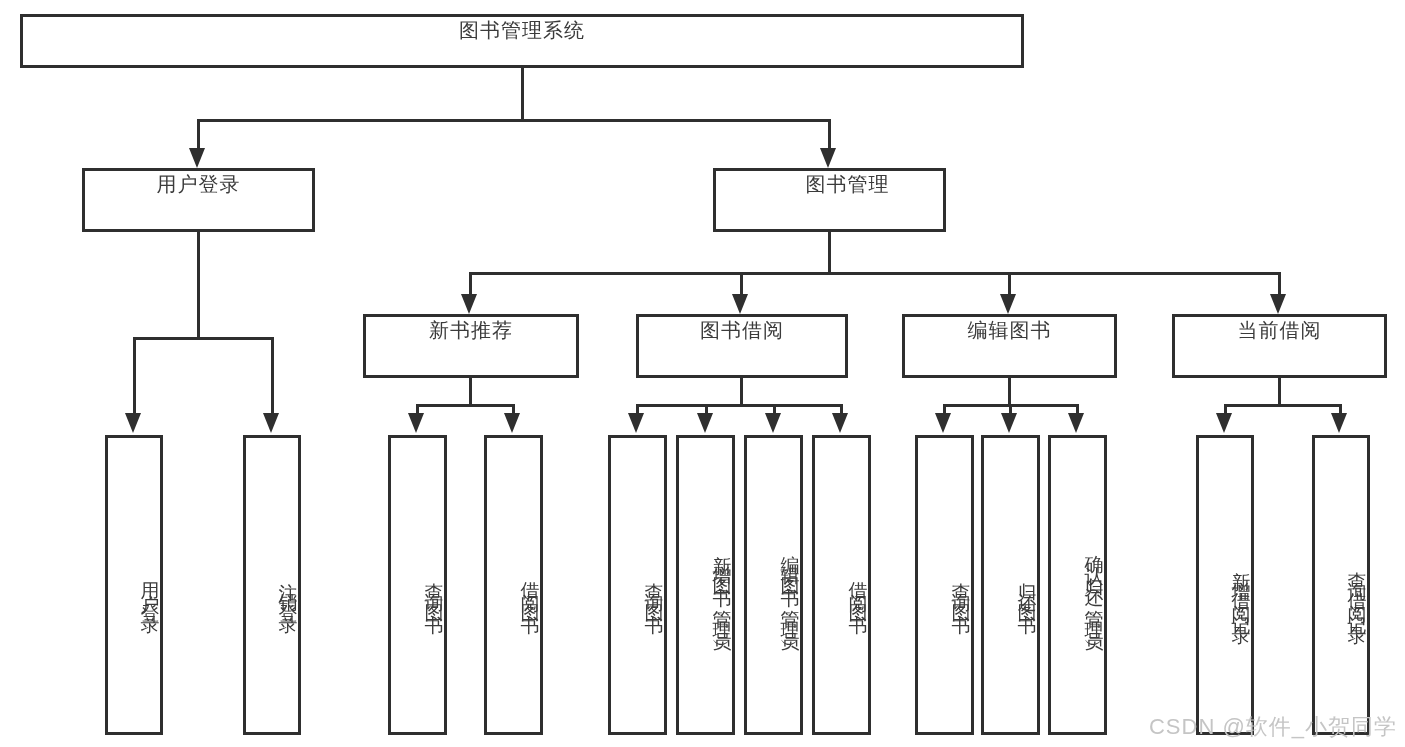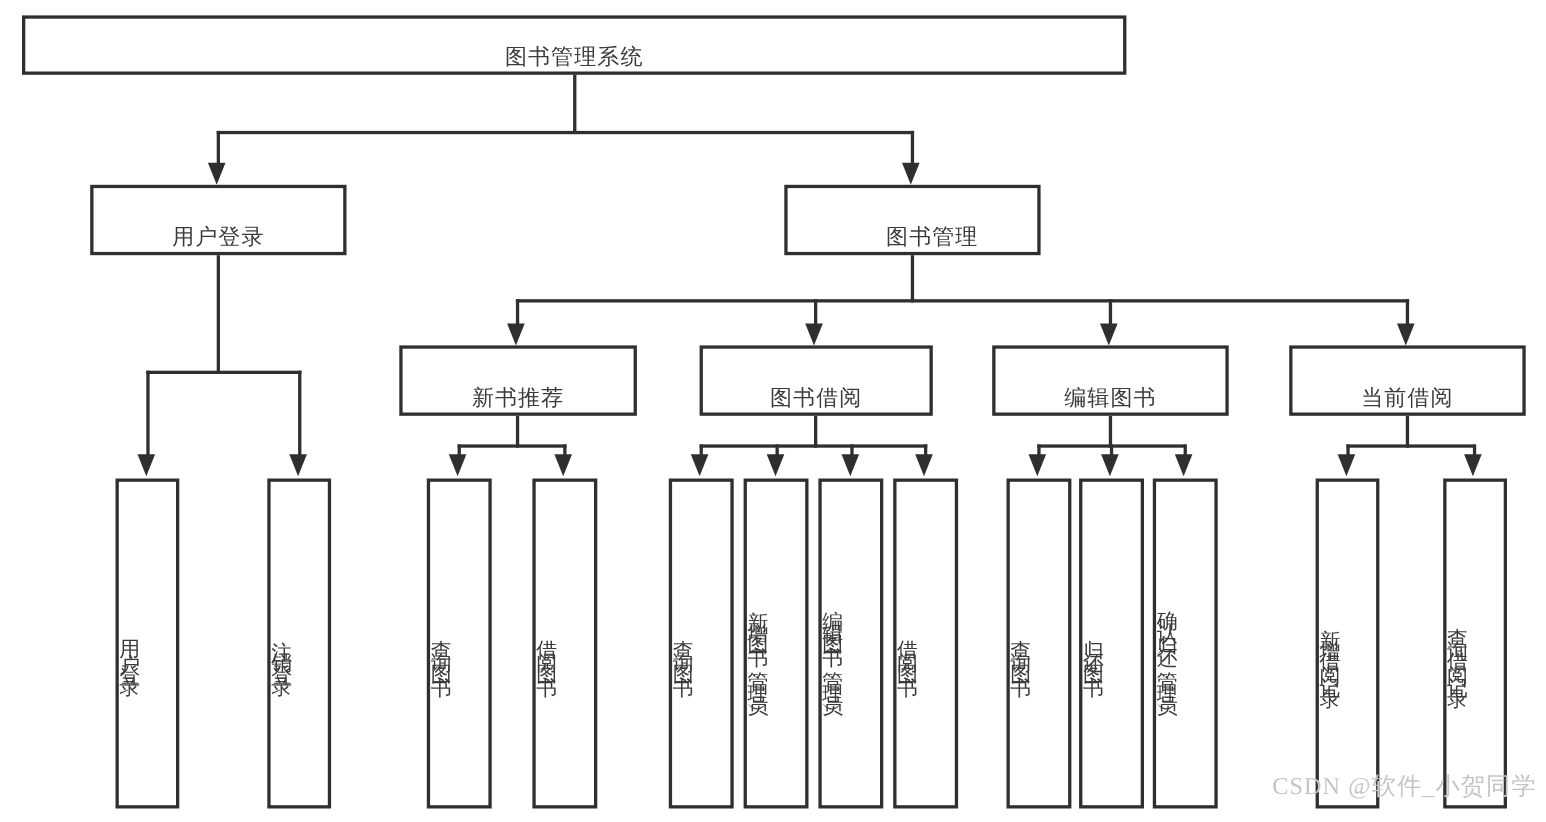--- a/index.html
+++ b/index.html
@@ -4,45 +4,44 @@
 <style>
   html,body{margin:0;padding:0;background:#ffffff;}
   body{
     font-family:"Liberation Sans","DejaVu Sans",sans-serif;
     width:1405px;height:747px;overflow:hidden;position:relative;
   }
   .canvas{position:absolute;left:0;top:0;width:1405px;height:747px;background:#ffffff;}
   .box{
     position:absolute;box-sizing:border-box;
     border:3px solid #2f2f2f;background:#ffffff;
-    display:flex;align-items:flex-end;justify-content:center;
+    display:flex;align-items:flex-start;justify-content:center;
     color:#3b3b3b;
   }
   .hbox{font-size:20px;letter-spacing:1px;}
   .vbox{
     writing-mode:vertical-rl;
     text-orientation:mixed;
     font-size:19px;
     letter-spacing:11px;
     line-height:1;
     padding-top:8px;
   }
   .vline{position:absolute;width:3px;background:#2f2f2f;}
   .hline{position:absolute;height:3px;background:#2f2f2f;}
   .arrow{
     position:absolute;width:0;height:0;
     border-left:8px solid transparent;
     border-right:8px solid transparent;
     border-top:20px solid #2f2f2f;
   }
   .watermark{
-    position:absolute;right:8px;bottom:17px;
+    position:absolute;right:8px;bottom:5px;
     font-size:22px;color:#c5c5c5;letter-spacing:1px;
     pointer-events:none;
-    font-family:Liberation Serif, serif;
   }
 </style>
 </head>
 <body>
 
 <div class="canvas">
 
   <div class="box hbox" style="left:20px;top:14px;width:1004px;height:54px;">
     <span>图书管理系统</span>
   </div>

